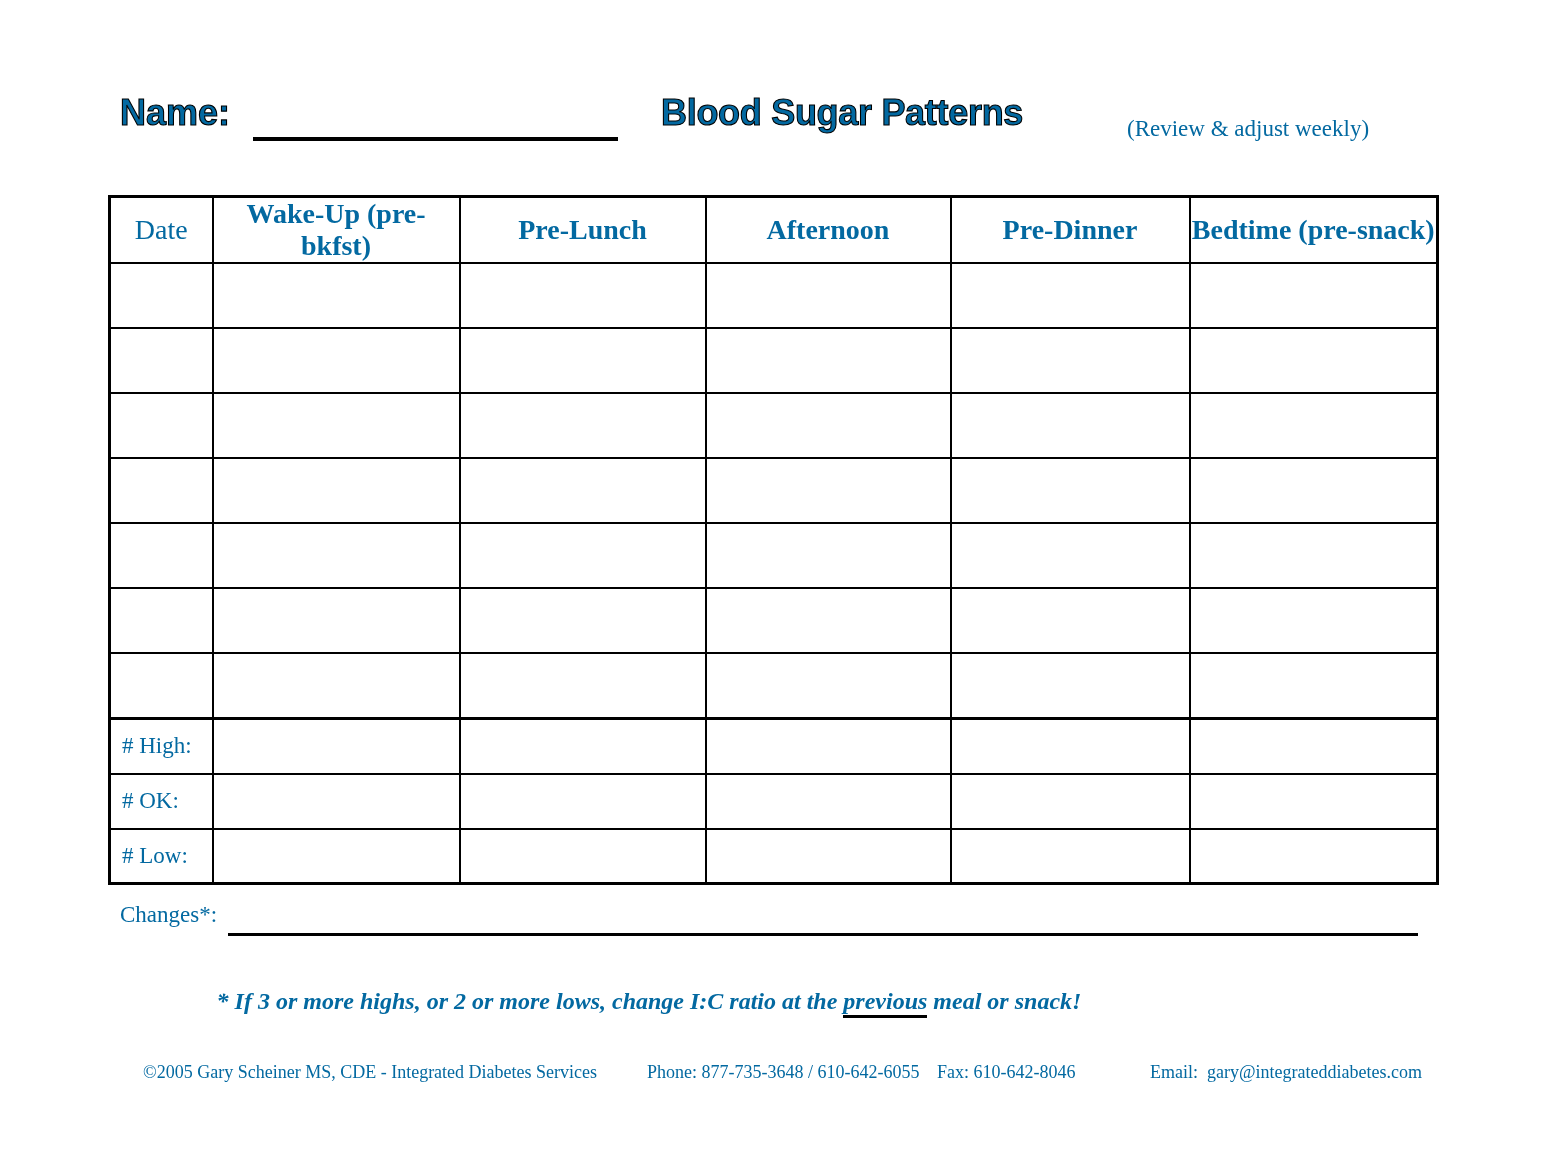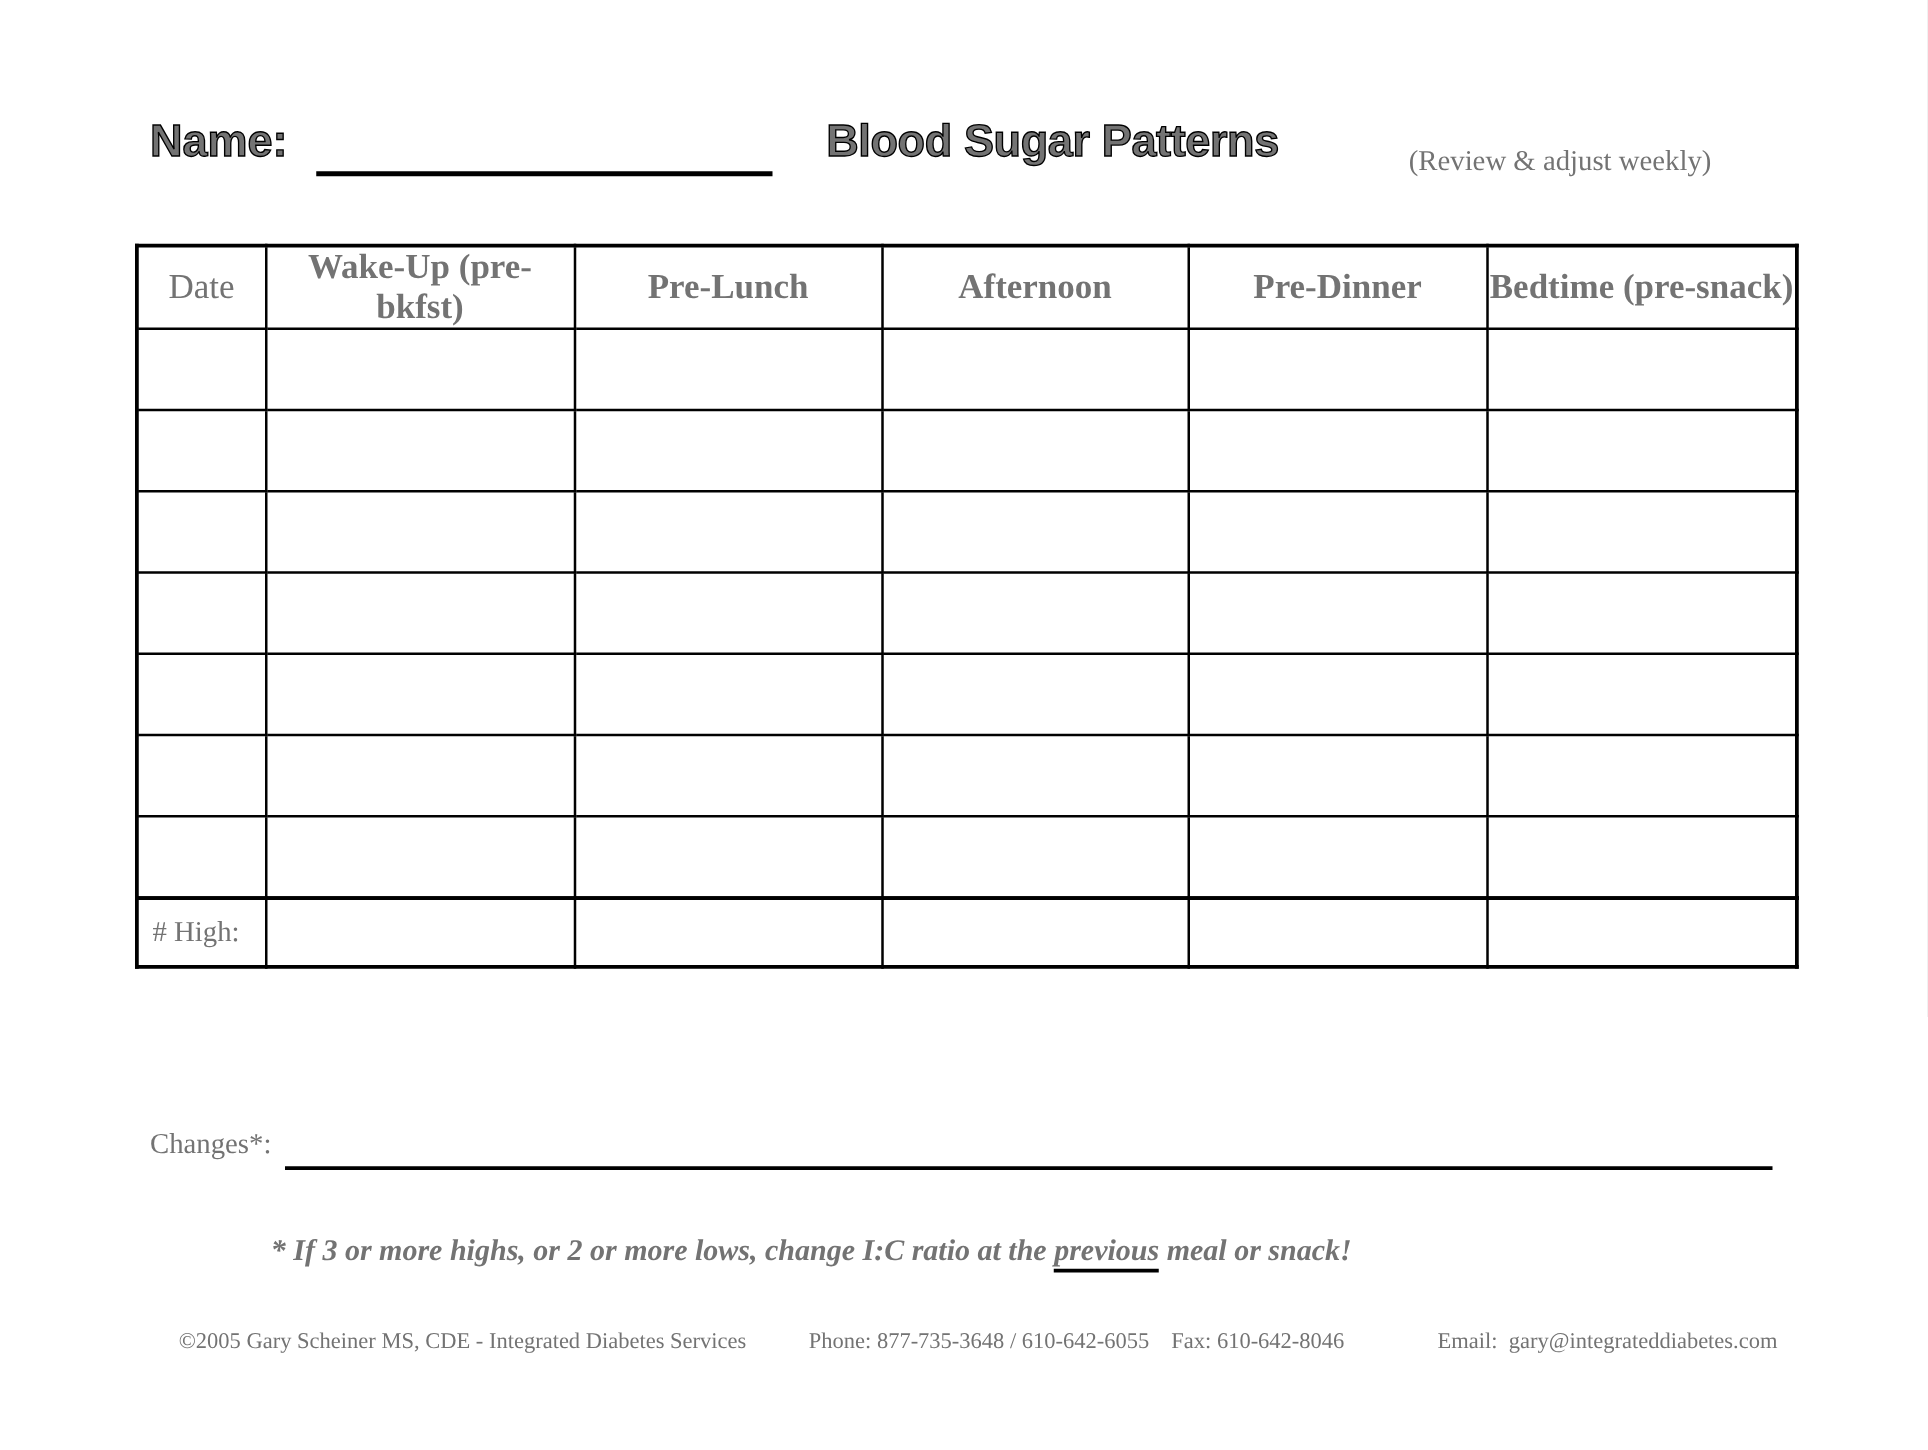--- a/index.html
+++ b/index.html
@@ -2,21 +2,21 @@
 <html><head>
 <meta charset="utf-8">
 <style>
   * { margin: 0; padding: 0; box-sizing: border-box; }
   html, body { background: #e8e8e8; }
   .page {
     position: relative;
     width: 1542px;
     height: 1160px;
     background: #ffffff;
-    color: #737373;
+    color: #0369a1;
     font-family: "Liberation Serif", serif;
     overflow: hidden;
   }
 
   
   .name-label {
     position: absolute; left: 120px; top: 92px;
     font-family: "Liberation Sans", sans-serif;
     font-weight: 900; font-size: 36px; letter-spacing: 0px;
     -webkit-text-stroke: 1.1px #000;
@@ -193,20 +193,36 @@
     </colgroup>
     <tbody>
       <tr>
         <td class="row-label"># High:</td>
         <td></td>
           <td></td>
           <td></td>
           <td></td>
           <td></td>
       </tr>
+      <tr>
+        <td class="row-label"># OK:</td>
+        <td></td>
+          <td></td>
+          <td></td>
+          <td></td>
+          <td></td>
+      </tr>
+      <tr>
+        <td class="row-label"># Low:</td>
+        <td></td>
+          <td></td>
+          <td></td>
+          <td></td>
+          <td></td>
+      </tr>
     </tbody>
   </table>
 
   <div class="changes-label">Changes*:</div>
   <div class="changes-underline"></div>
 
   <div class="footnote"><span>* If 3 or more highs, or 2 or more lows, change I:C ratio at the </span><span class="underlined">previous</span><span> meal or snack!</span></div>
 
   <div class="footer-item footer-copyright">©2005 Gary Scheiner MS, CDE - Integrated Diabetes Services</div>
   <div class="footer-item footer-phone">Phone: 877-735-3648 / 610-642-6055</div>

